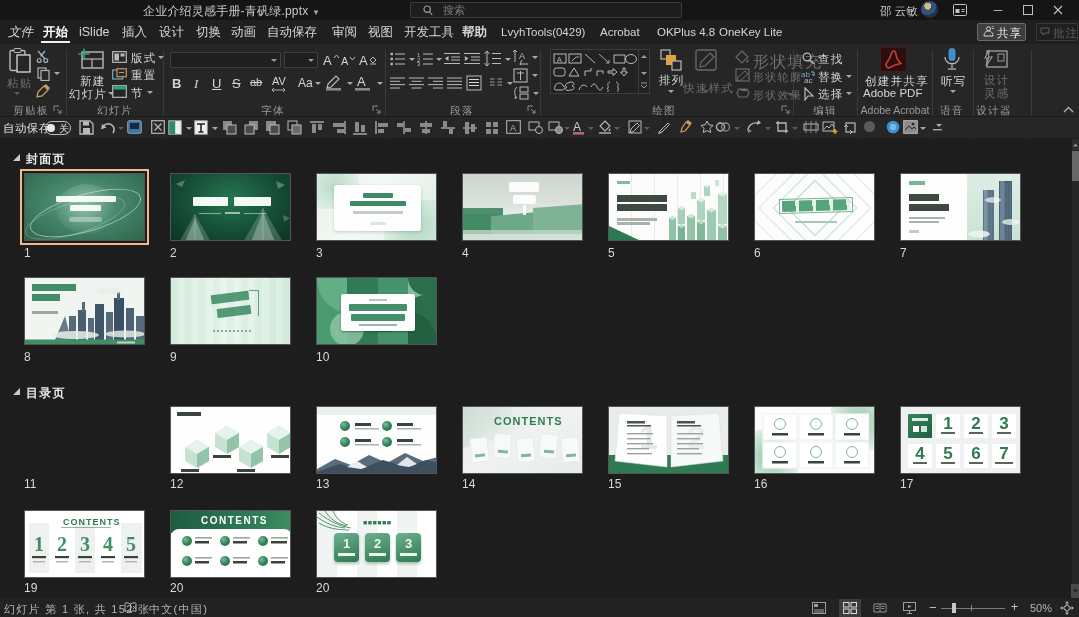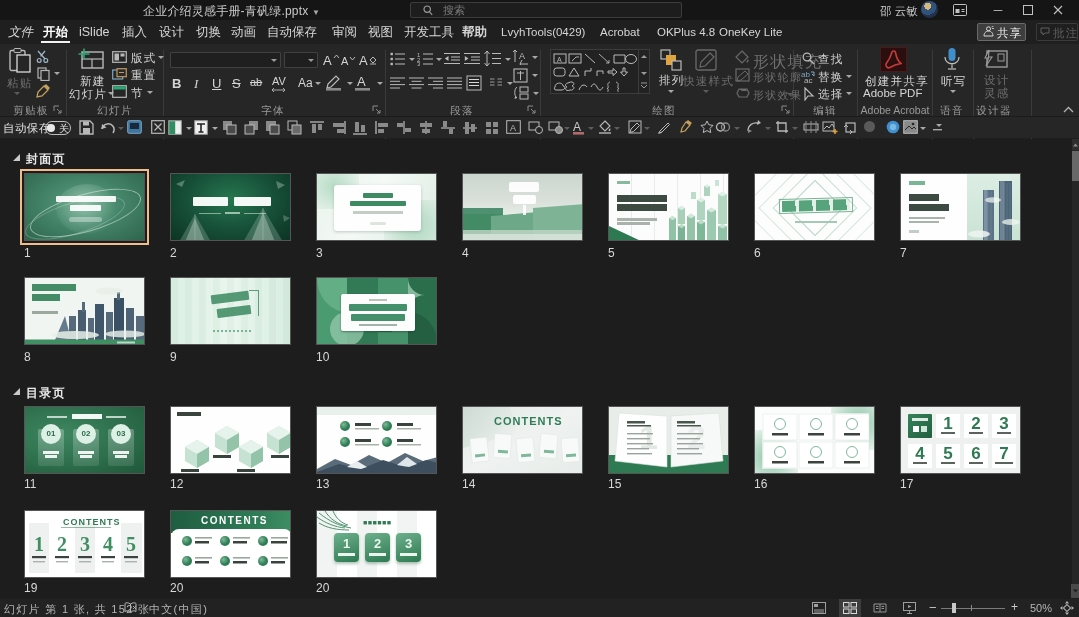--- a/index.html
+++ b/index.html
@@ -386,21 +386,21 @@
         <rect x="1" y="1" width="9" height="9" fill="none" stroke="#b9b9b9" stroke-width="1.2"></rect>
         <rect x="6" y="6" width="10" height="10" fill="#e0a33e"></rect>
         <rect x="12" y="12" width="9" height="9" fill="#262626" stroke="#b9b9b9" stroke-width="1.2"></rect>
       </svg>
     <div class="btxt cjk" style="left:659px;top:29px;">排列</div>
     <div class="caret" style="left:668px;top:46px;"></div>
     <svg class="ic" style="left:694px;top:5px;" width="24" height="22" viewBox="0 0 24 22">
         <rect x="2" y="1" width="20" height="20" rx="2" fill="none" stroke="#6a6a6a" stroke-width="1.3"></rect>
         <path d="M16 4 l4 4 -9 9 -5 1 1 -5z" fill="none" stroke="#6a6a6a" stroke-width="1.2"></path>
       </svg>
-    <div class="btxt cjk dim" style="left:683px;top:30px;">快速样式</div>
+    <div class="btxt cjk dim" style="left:683px;top:37px;">快速样式</div>
     <div class="caret cdim" style="left:703px;top:46px;"></div>
 
     <svg class="ic" style="left:735px;top:6px;" width="15" height="14" viewBox="0 0 15 14">
         <path d="M7 1 l6 6 -6 6 -6 -6 z" fill="none" stroke="#6a6a6a" stroke-width="1.2"></path>
         <path d="M13 9 c2 3 -2 5 -1.5 2.5z" fill="#6a6a6a"></path>
       </svg>
     <div class="btxt cjk dim" style="left:753px;top:8px;font-size:16px;">形状填充</div>
 
     <svg class="ic" style="left:735px;top:24px;" width="15" height="14" viewBox="0 0 15 14">
         <rect x="1" y="1" width="13" height="12" fill="none" stroke="#6a6a6a" stroke-width="1.2"></rect>
@@ -824,37 +824,20 @@
     <div style="position:absolute;left:24px;top:16px;width:74px;height:37px;background:#fcfdfc;border-radius:2px;box-shadow:0 1px 2px rgba(20,60,40,0.5);"></div>
     <div style="position:absolute;left:52px;top:21px;width:18px;height:2px;background:#b9c4bd;"></div>
     <div style="position:absolute;left:32px;top:26px;width:58px;height:6.5px;background:#44906a;border-radius:1px;"></div>
     <div style="position:absolute;left:34px;top:36px;width:54px;height:6.5px;background:#44906a;border-radius:1px;"></div>
     <div style="position:absolute;left:42px;top:46px;width:38px;height:2px;background:#9fb5a8;"></div>
   </div>
   <div class="snum" style="left:24px;top:350px;">8</div>
   <div class="snum" style="left:170px;top:350px;">9</div>
   <div class="snum" style="left:316px;top:350px;">10</div>
 
-  <div class="thumb" style="left:24px;top:406px;background:radial-gradient(ellipse at 30% 40%,#3d8660 0%,#2c6c4a 60%,#1f573a 100%);">
-    <div style="position:absolute;left:47px;top:7px;width:30px;height:4.5px;background:rgba(255,255,255,0.95);"></div>
-    <div style="position:absolute;left:22px;top:9px;width:20px;height:1.5px;background:rgba(255,255,255,0.7);"></div>
-    <div style="position:absolute;left:81px;top:9px;width:20px;height:1.5px;background:rgba(255,255,255,0.7);"></div>
-    <div style="position:absolute;left:13px;top:22px;width:26px;height:37px;background:linear-gradient(180deg,rgba(255,255,255,0.28),rgba(255,255,255,0.10));border-radius:2px;"></div>
-    <div style="position:absolute;left:48px;top:22px;width:26px;height:37px;background:linear-gradient(180deg,rgba(255,255,255,0.28),rgba(255,255,255,0.10));border-radius:2px;"></div>
-    <div style="position:absolute;left:83px;top:22px;width:26px;height:37px;background:linear-gradient(180deg,rgba(255,255,255,0.28),rgba(255,255,255,0.10));border-radius:2px;"></div>
-    <div style="position:absolute;left:16px;top:17px;width:20px;height:20px;border-radius:50%;background:#ddf0e5;color:#2c6c4a;font-size:8px;font-weight:bold;text-align:center;line-height:20px;">01</div>
-    <div style="position:absolute;left:51px;top:17px;width:20px;height:20px;border-radius:50%;background:#ddf0e5;color:#2c6c4a;font-size:8px;font-weight:bold;text-align:center;line-height:20px;">02</div>
-    <div style="position:absolute;left:86px;top:17px;width:20px;height:20px;border-radius:50%;background:#ddf0e5;color:#2c6c4a;font-size:8px;font-weight:bold;text-align:center;line-height:20px;">03</div>
-    <div style="position:absolute;left:18px;top:44px;width:16px;height:2.5px;background:rgba(255,255,255,0.9);"></div>
-    <div style="position:absolute;left:20px;top:48px;width:12px;height:2.5px;background:rgba(255,255,255,0.9);"></div>
-    <div style="position:absolute;left:53px;top:44px;width:16px;height:2.5px;background:rgba(255,255,255,0.9);"></div>
-    <div style="position:absolute;left:55px;top:48px;width:12px;height:2.5px;background:rgba(255,255,255,0.9);"></div>
-    <div style="position:absolute;left:88px;top:44px;width:16px;height:2.5px;background:rgba(255,255,255,0.9);"></div>
-    <div style="position:absolute;left:90px;top:48px;width:12px;height:2.5px;background:rgba(255,255,255,0.9);"></div>
-  </div>
   <div class="thumb" style="left:170px;top:406px;background:#fdfefd;">
     <div style="position:absolute;left:6px;top:5px;width:24px;height:4px;background:#3a443e;"></div>
     <svg width="121" height="68" style="position:absolute;left:0;top:0;">
       <g>
         <polygon points="14,40 26,33 38,40 38,54 26,61 14,54" fill="#c6e2d2"></polygon>
         <polygon points="14,40 26,47 38,40 26,33" fill="#e6f3ec"></polygon>
         <polygon points="26,47 26,61 38,54 38,40" fill="#93c3a9"></polygon>
         <polygon points="44,26 56,19 68,26 68,40 56,47 44,40" fill="#c6e2d2"></polygon>
         <polygon points="44,26 56,33 68,26 56,19" fill="#e6f3ec"></polygon>
         <polygon points="56,33 56,47 68,40 68,26" fill="#93c3a9"></polygon>

